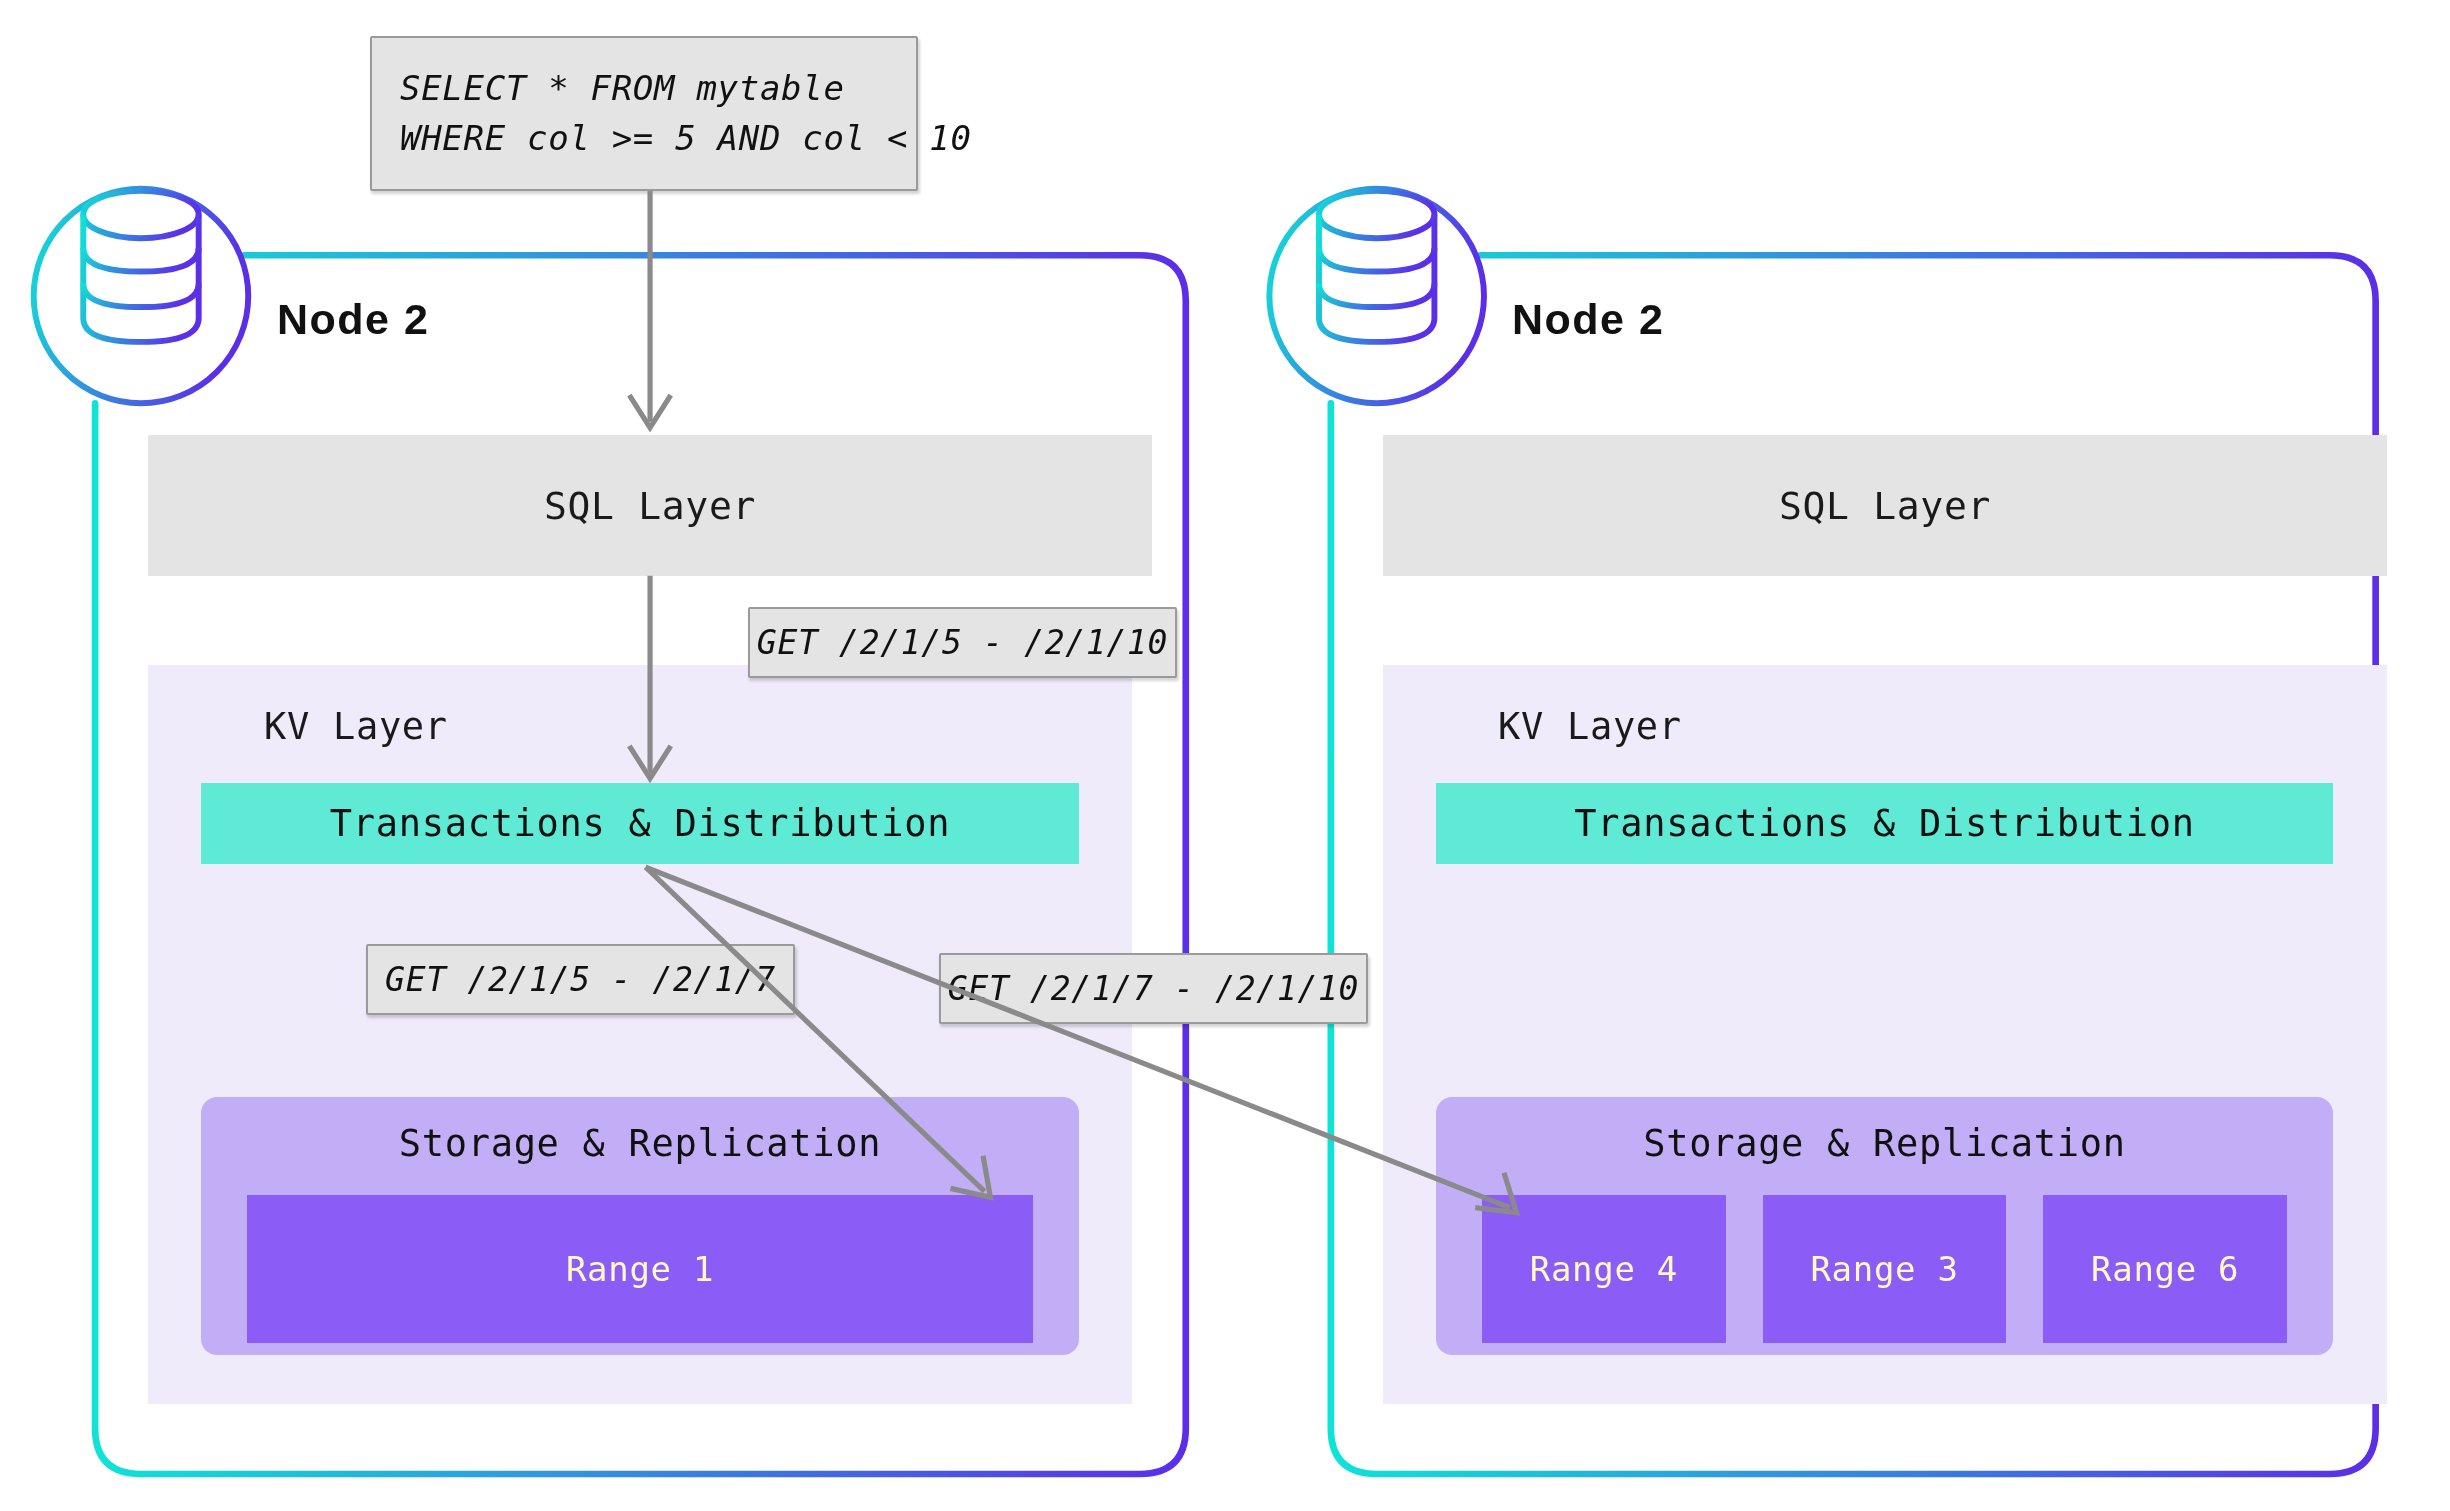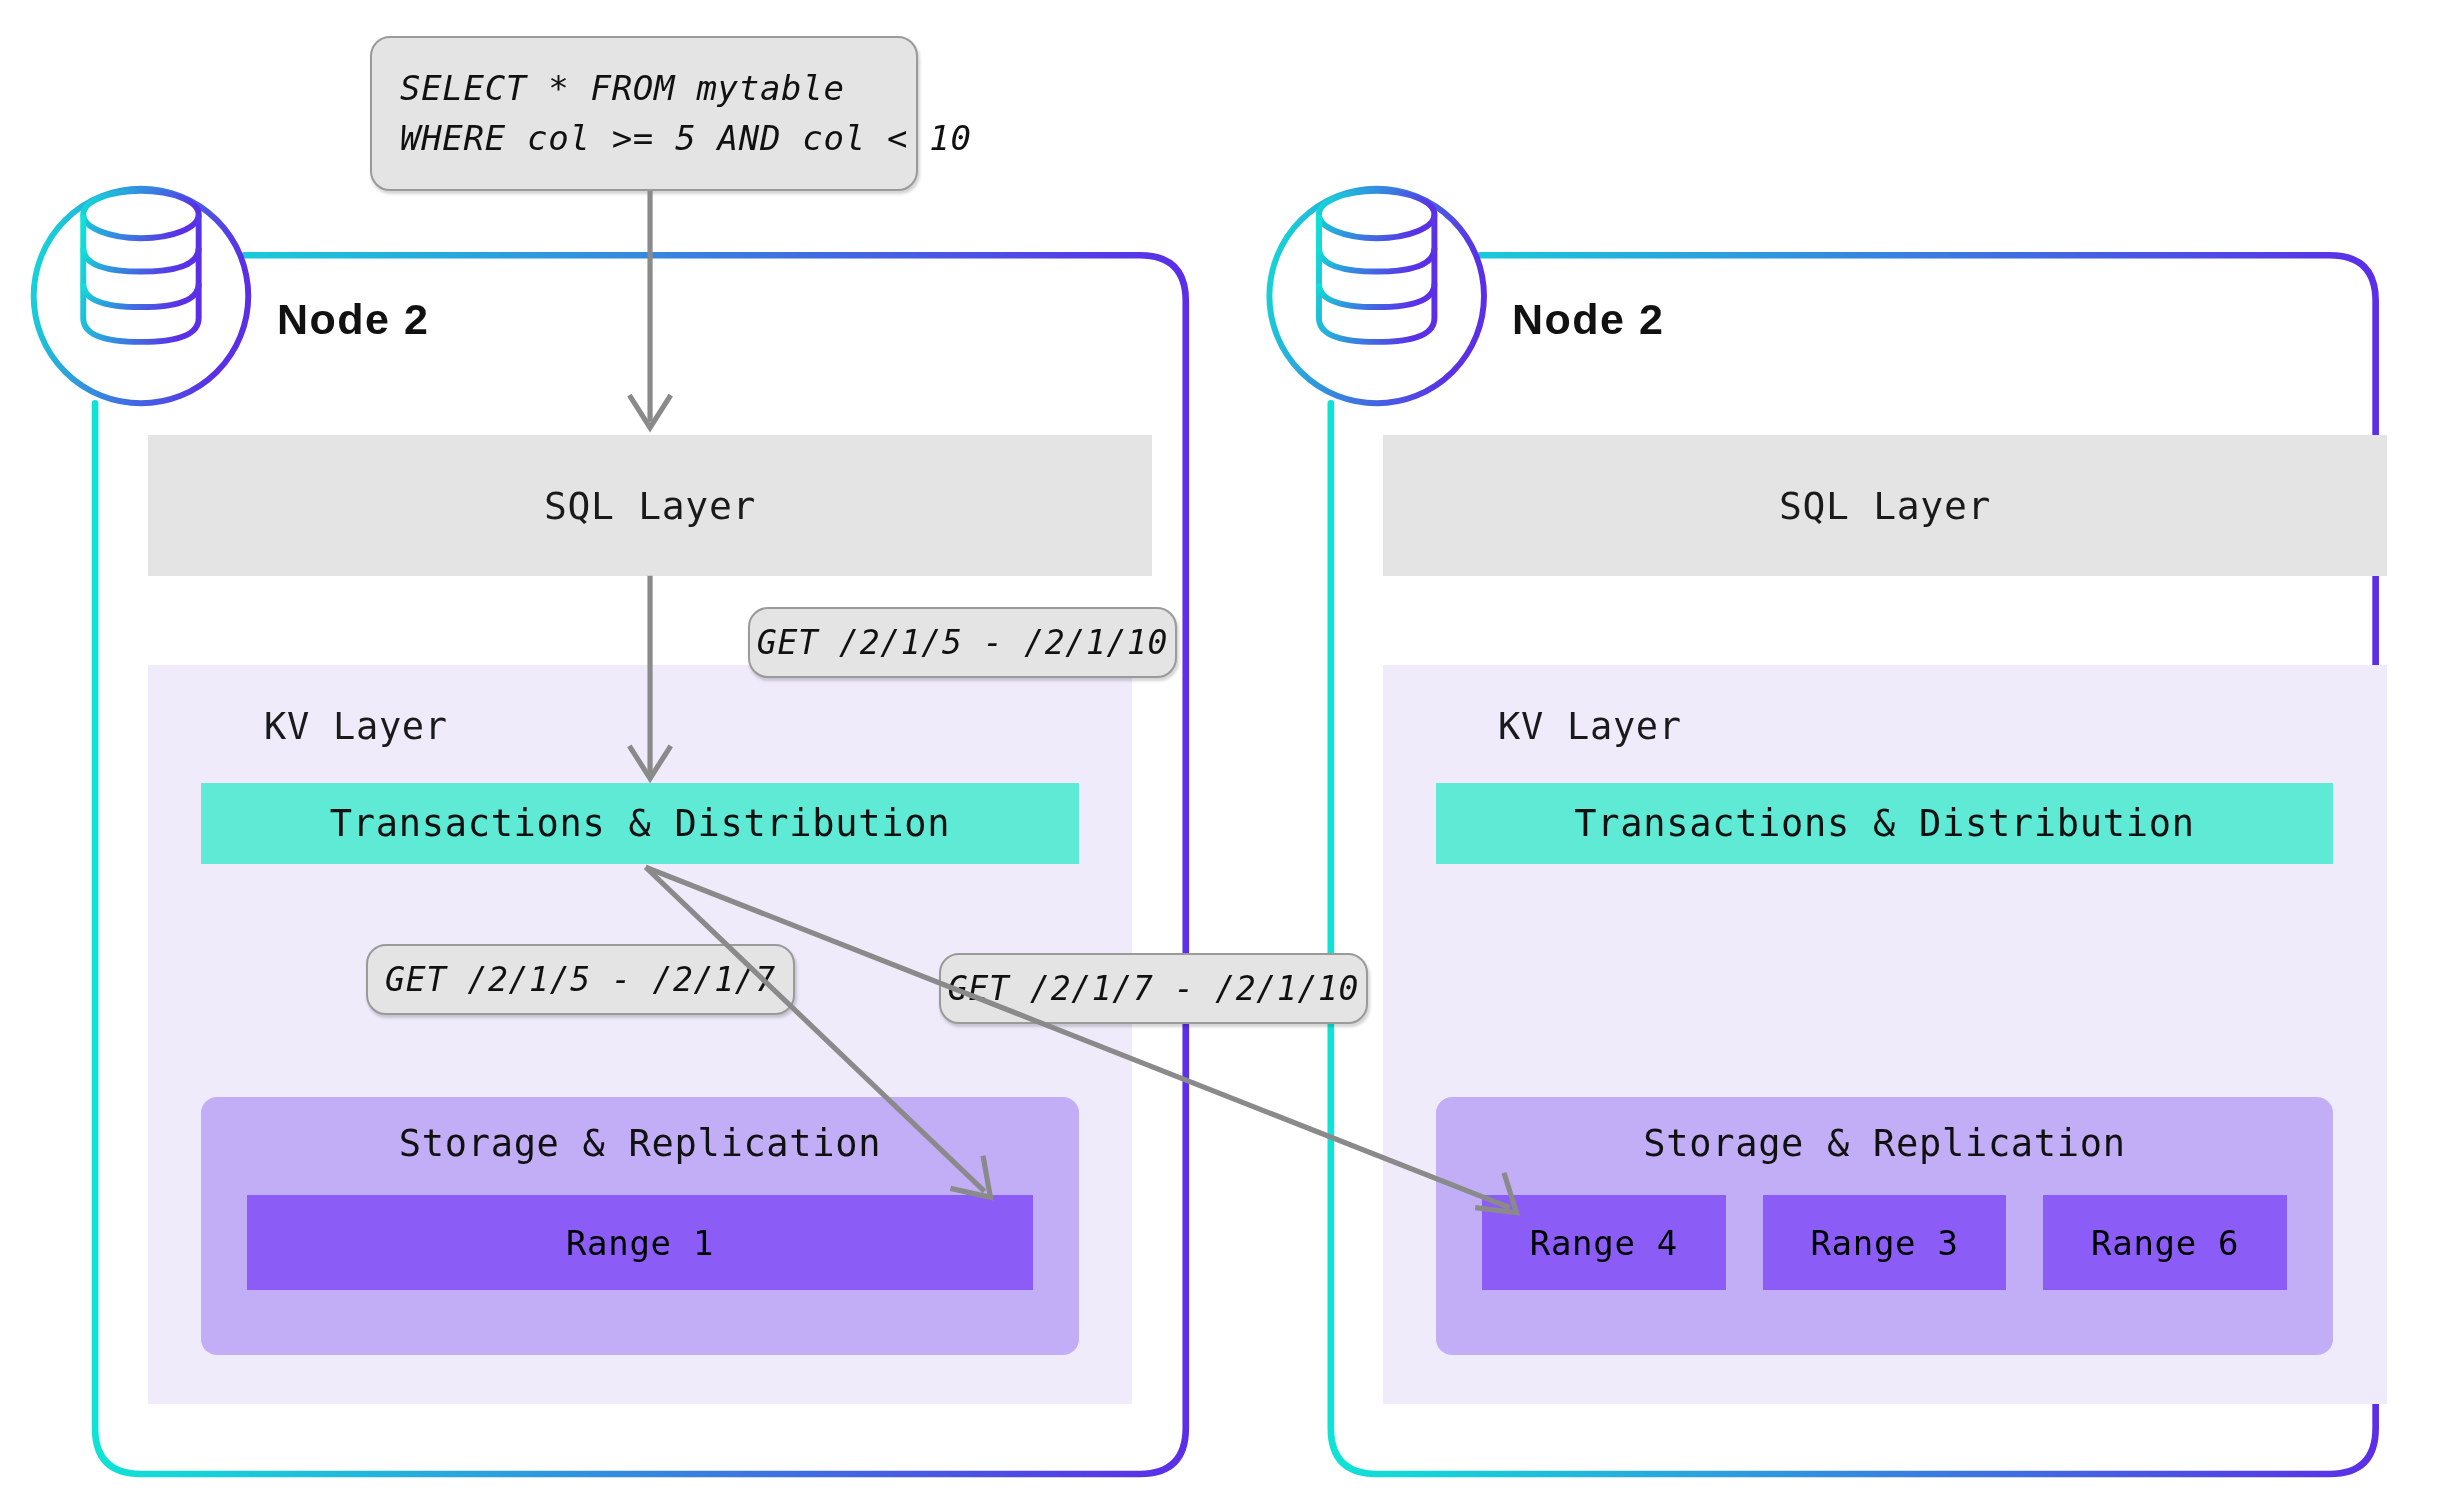--- a/index.html
+++ b/index.html
@@ -46,29 +46,29 @@
   .storage-title{
     position:absolute;left:0;right:0;top:25px;text-align:center;
     color:#111111;font-size:37px;letter-spacing:0.7px;
   }
   .range-row{
     position:absolute;left:0;right:0;bottom:0;top:98px;
     display:flex;align-items:flex-start;justify-content:flex-start;
     padding:0 46px;gap:37px;box-sizing:border-box;
   }
   .range-box{
-    background:#8C5CF6;height:95px;flex:1 1 0;
+    background:#8C5CF6;height:148px;flex:1 1 0;
     display:flex;align-items:center;justify-content:center;
-    color:#000000;font-size:34px;letter-spacing:0.7px;white-space:nowrap;text-align:center;
+    color:#fef9c3;font-size:34px;letter-spacing:0.7px;white-space:nowrap;text-align:center;
   }
 
   
   .bubble{
     position:absolute;z-index:35;background:#E4E4E4;
-    border:2.2px solid #9a9a9a;border-radius:20px;
+    border:2.2px solid #9a9a9a;border-radius:2px;
     box-shadow:1.5px 3px 3px rgba(0,0,0,0.17);
     display:flex;flex-direction:column;justify-content:center;
     color:#111111;font-style:italic;letter-spacing:0.7px;
     box-sizing:border-box;
   }
   .bubble .ln{white-space:pre;}
   .bubble.query{font-size:34px;padding:0 28px;line-height:1.46;}
   .bubble.get{font-size:33px;padding:0 25px;white-space:nowrap;
               align-items:center;justify-content:center;font-style:italic;}
 </style>

